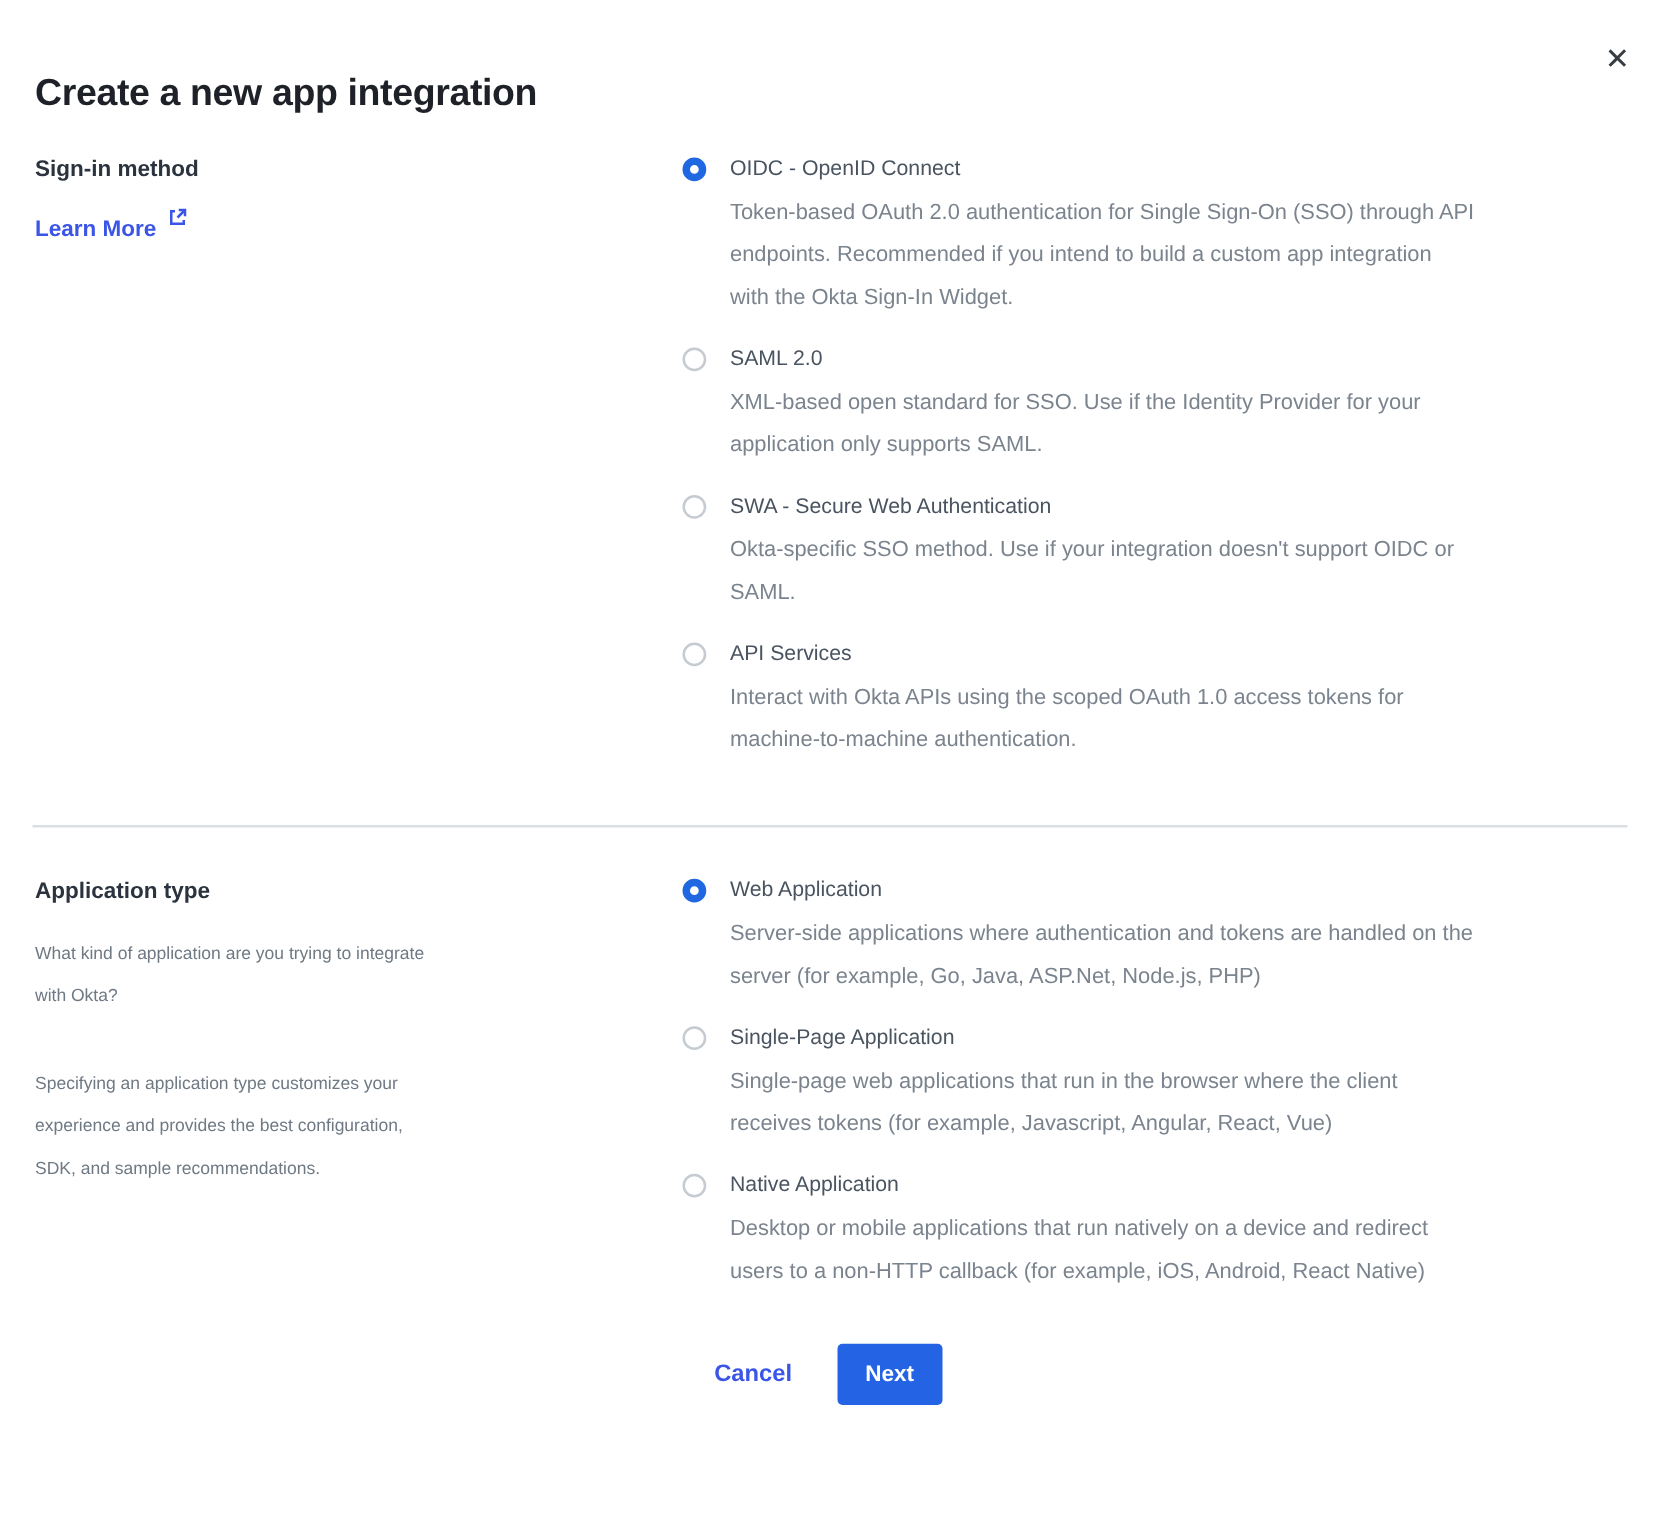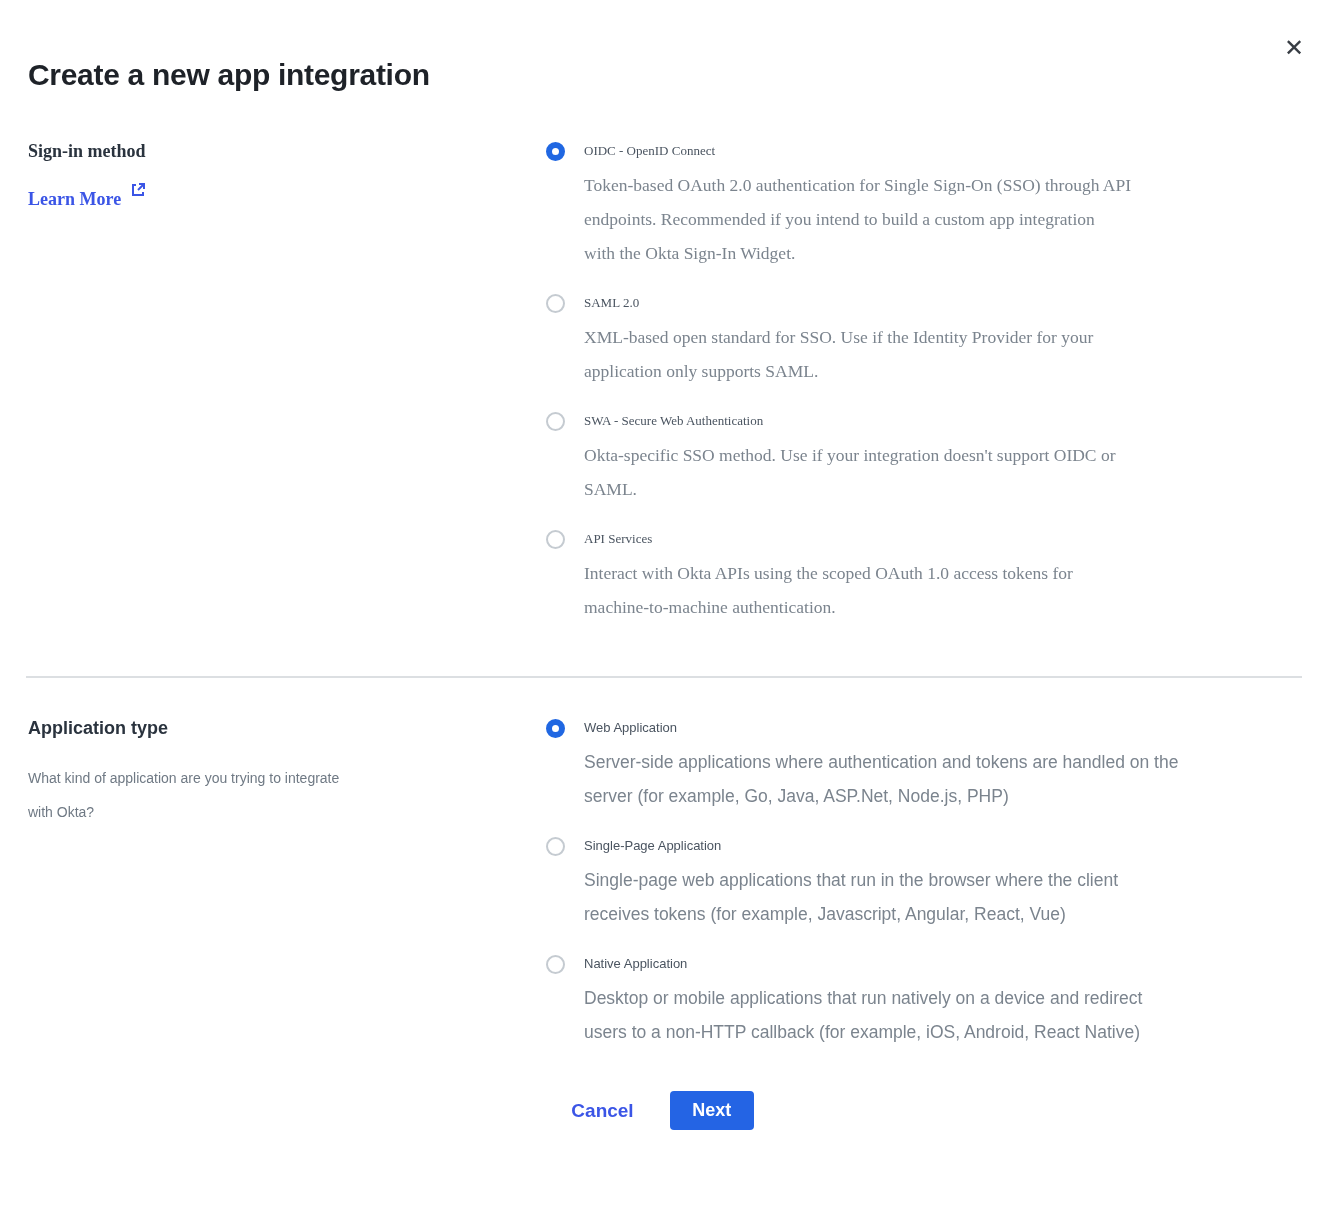--- a/index.html
+++ b/index.html
@@ -29,21 +29,21 @@
     user-select: none;
   }
   .title {
     padding-top: 58px;
     font-size: 30px;
     font-weight: 700;
     color: #1e2228;
     letter-spacing: -0.3px;
   }
   .section { display: flex; }
-  .section-signin { margin-top: 42px; font-family: Liberation Serif, serif; }
+  .section-signin { margin-top: 26px; }
   .section-apptype { margin-top: 33px; }
   .left-col { width: 518px; flex-shrink: 0; box-sizing: border-box; padding-right: 30px; }
   .right-col { flex: 1; min-width: 0; }
   .section-label {
     font-size: 18px;
     font-weight: 700;
     color: #2a333e;
     line-height: 34px;
   }
   .learn-more {
@@ -75,21 +75,21 @@
     border-radius: 50%;
     border: 2px solid #c5cbd1;
     box-sizing: border-box;
     background: #ffffff;
     margin-top: 8px;
     flex-shrink: 0;
   }
   .radio.selected { border: 6px solid #2067e2; }
   .option-text { margin-left: 19px; min-width: 0; }
   .option-label {
-    font-size: 13px;
+    font-size: 17px;
     color: #4a5460;
     line-height: 34px;
   }
   .option-desc {
     font-size: 17.5px;
     color: #7b848e;
     line-height: 34px;
     white-space: pre-line;
   }
   .divider {
@@ -105,21 +105,21 @@
     gap: 36px;
   }
   .cancel-link {
     font-size: 19px;
     font-weight: 700;
     color: #3b55e6;
     cursor: pointer;
   }
   .next-btn {
     width: 84px;
-    height: 39px;
+    height: 49px;
     background: #2464e4;
     border: none;
     border-radius: 4px;
     color: #ffffff;
     font-family: "Liberation Sans", sans-serif;
     font-size: 18px;
     font-weight: 700;
     display: flex;
     align-items: center;
     justify-content: center;
@@ -191,20 +191,23 @@
     </div>
   </div>
 
   <hr class="divider">
 
   <div class="section section-apptype">
     <div class="left-col">
       <div class="section-label">Application type</div>
       <div class="para para-intro">What kind of application are you trying to integrate
 with Okta?</div>
+      <div class="para para-note">Specifying an application type customizes your
+experience and provides the best configuration,
+SDK, and sample recommendations.</div>
     </div>
     <div class="right-col">
 
       <div class="option">
         <span class="radio selected"></span>
         <div class="option-text">
           <div class="option-label">Web Application</div>
           <div class="option-desc">Server-side applications where authentication and tokens are handled on the
 server (for example, Go, Java, ASP.Net, Node.js, PHP)</div>
         </div>

